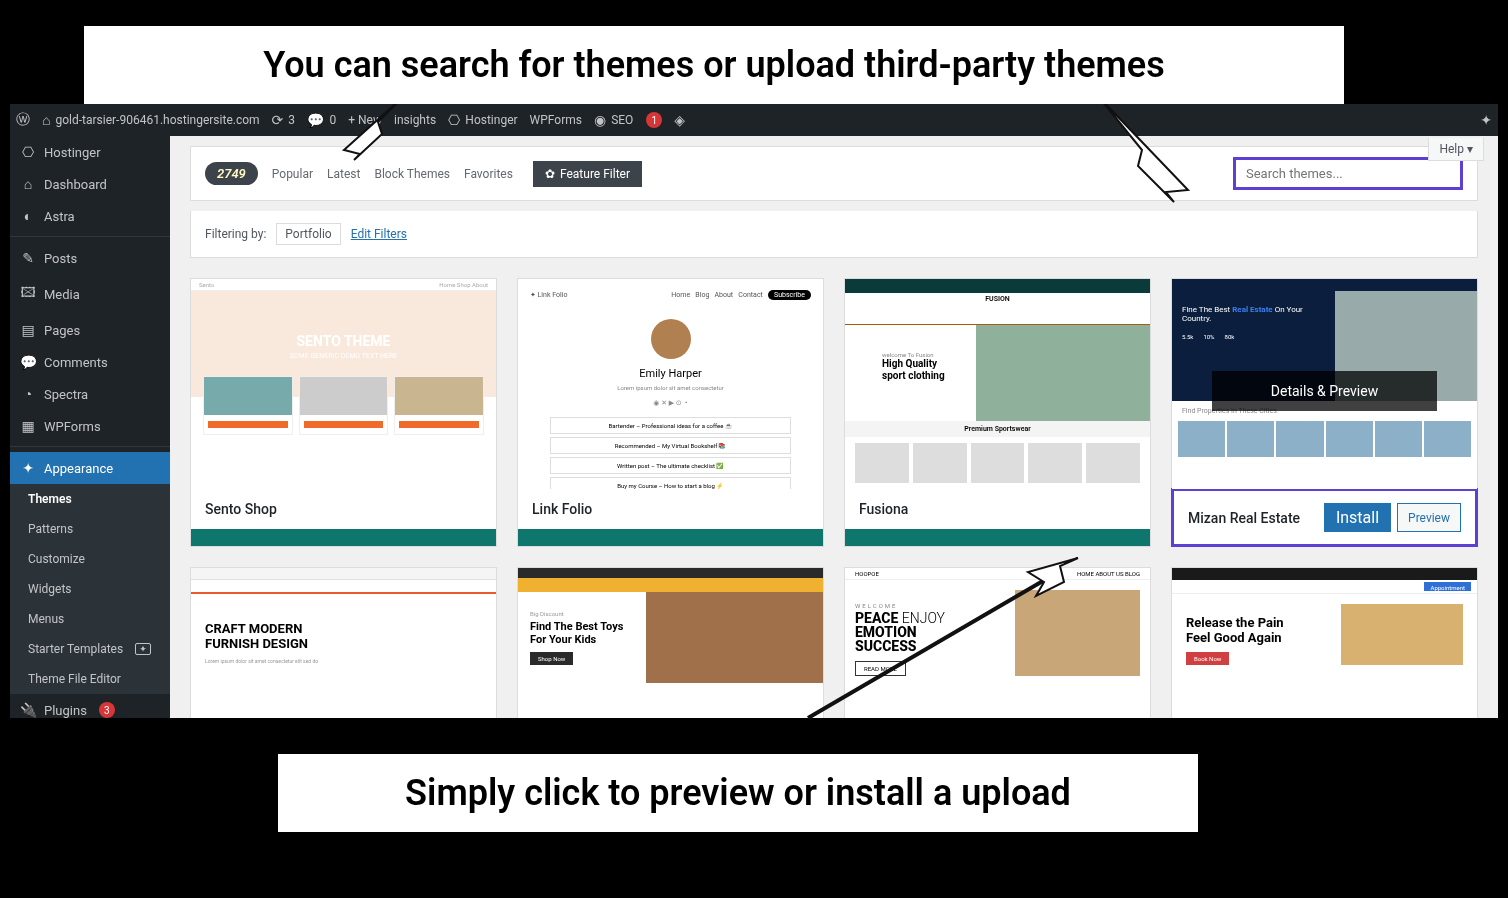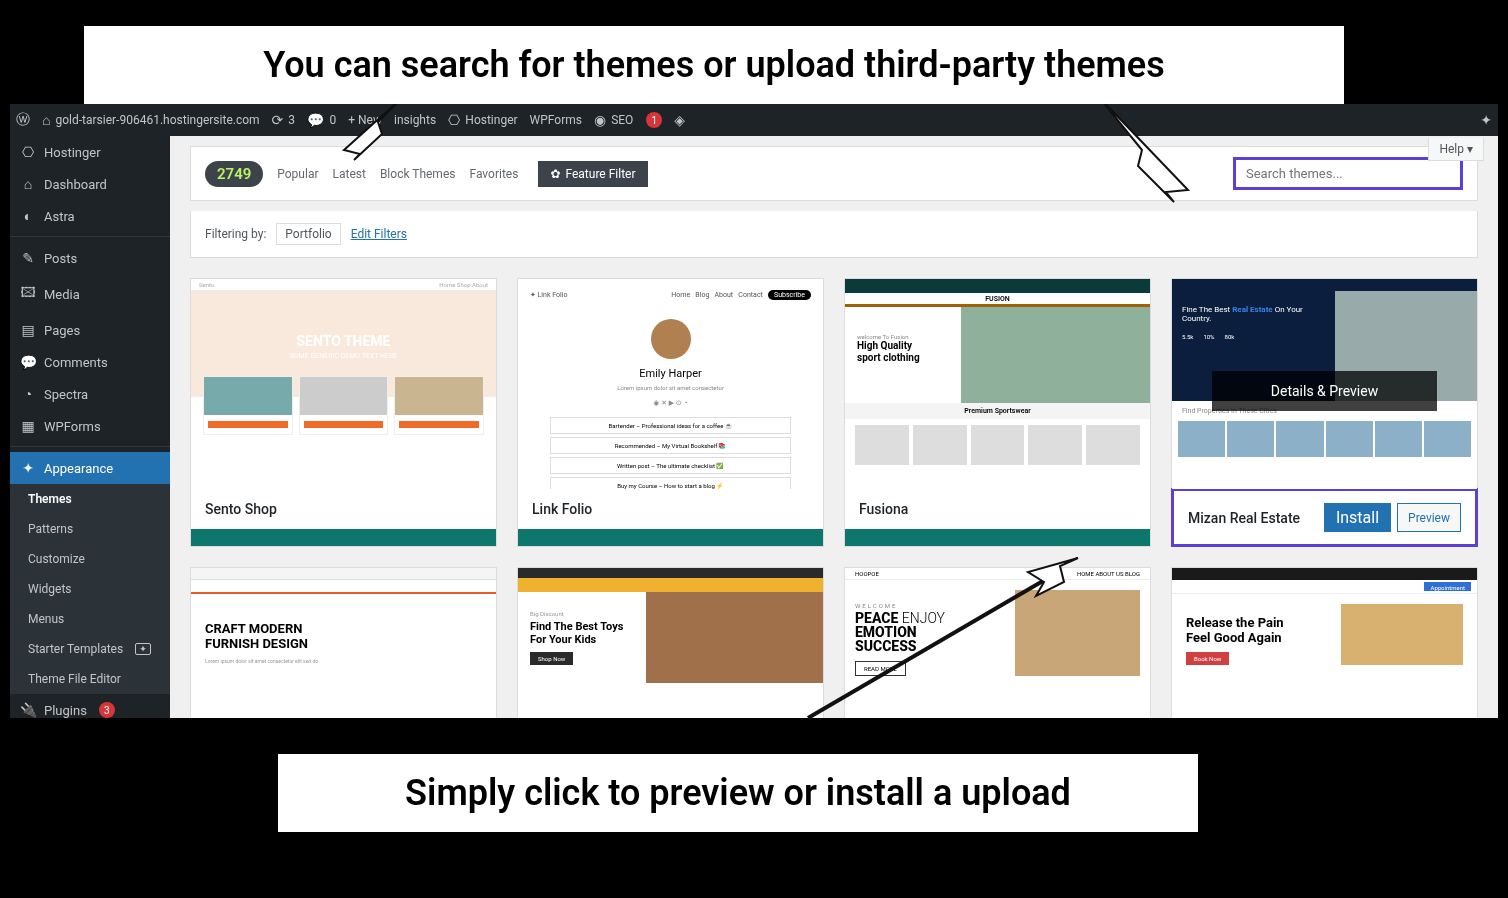--- a/index.html
+++ b/index.html
@@ -31,21 +31,21 @@
 
 .main { flex: 1; padding: 10px 20px; overflow-y: auto; background: #f0f0f1; position: relative; }
 
 .page-header { display: flex; align-items: center; gap: 6px; margin-bottom: 14px; }
 .page-title { font-size: 22px; font-weight: 400; color: #1d2327; }
 .upload-btn { border: 3px solid #5d3fd3; background: #f6f7f7; color: #2271b1; padding: 4px 10px; font-size: 12px; cursor: pointer; }
 
 .help-tab { position: absolute; top: 2px; right: 14px; background: #f6f7f7; border: 1px solid #dcdcde; border-top: none; padding: 4px 10px; font-size: 12px; color: #50575e; cursor: pointer; }
 
 .filter-bar { background: #fff; border: 1px solid #dcdcde; padding: 10px 14px; display: flex; align-items: center; gap: 14px; margin-bottom: 10px; }
-.filter-count { background: #3c434a; color: #bef264; border-radius: 30px; padding: 4px 12px; font-size: 15px; font-weight: 600; }
+.filter-count { background: #3c434a; color: #fef9c3; border-radius: 30px; padding: 4px 12px; font-size: 13px; font-weight: 600; font-style: italic; }
 .filter-link { color: #646970; font-size: 12px; cursor: pointer; }
 .feature-filter-btn { background: #3c434a; color: #fff; border: none; padding: 6px 12px; font-size: 12px; cursor: pointer; margin-left: 6px; display: inline-flex; align-items: center; gap: 5px; }
 .filter-bar .spacer { flex: 1; }
 .search-input { border: 3px solid #5d3fd3; padding: 6px 10px; font-size: 13px; width: 230px; }
 
 .filtering-row { background: #fff; border: 1px solid #dcdcde; border-top: none; padding: 12px 14px; display: flex; align-items: center; gap: 10px; font-size: 12px; color: #50575e; margin-bottom: 20px; }
 .filter-tag { border: 1px solid #dcdcde; padding: 3px 8px; font-size: 12px; background: #fff; }
 .edit-filters { color: #2271b1; text-decoration: underline; cursor: pointer; }
 
 .themes-grid { display: grid; grid-template-columns: repeat(4, 1fr); gap: 20px; }
@@ -72,22 +72,22 @@
 .thumb-link { background: #fff; padding: 12px; }
 .thumb-link .nav { display: flex; justify-content: space-between; font-size: 7px; color: #555; margin-bottom: 20px; }
 .thumb-link .avatar { width: 40px; height: 40px; border-radius: 50%; background: #b08050; margin: 0 auto 8px; }
 .thumb-link .name { text-align: center; font-weight: 400; font-size: 11px; margin-bottom: 4px; }
 .thumb-link .desc { text-align: center; font-size: 6px; color: #888; margin-bottom: 8px; }
 .thumb-link .icons { text-align: center; font-size: 7px; color: #888; margin-bottom: 10px; }
 .thumb-link .link-row { border: 1px solid #ddd; padding: 4px; margin: 3px 20px; font-size: 6px; text-align: center; }
 
 .thumb-fusiona { background: #fff; }
 .thumb-fusiona .top { background: #0b3a3a; height: 14px; }
-.thumb-fusiona .nav { background: #fff; height: 14px; border-bottom: 3px solid #a16207; text-align: center; font-size: 7px; padding-top: 2px; font-weight: 600; }
-.thumb-fusiona .hero { height: 96px; background: linear-gradient(90deg, #fff 38%, #8fb09a 38%); position: relative; }
+.thumb-fusiona .nav { background: #fff; height: 32px; border-bottom: 1px solid #a16207; text-align: center; font-size: 7px; padding-top: 2px; font-weight: 600; }
+.thumb-fusiona .hero { height: 96px; background: linear-gradient(90deg, #fff 38%, #8fb09a 38%); position: relative; margin-left: 25px; }
 .thumb-fusiona .hero-text { position: absolute; left: 12px; top: 26px; font-size: 10px; font-weight: 700; line-height: 1.2; }
 .thumb-fusiona .hero-sub { font-size: 6px; font-weight: 400; color: #888; }
 .thumb-fusiona .section { text-align: center; font-size: 7px; font-weight: 600; padding: 4px; background: #f4f4f4; }
 .thumb-fusiona .prods { display: flex; gap: 4px; padding: 6px 10px; }
 .thumb-fusiona .prod { flex: 1; height: 40px; background: #ddd; }
 
 .thumb-mizan { background: #fff; position: relative; }
 .thumb-mizan .top { background: #0b1e3d; height: 12px; }
 .thumb-mizan .hero { height: 110px; display: flex; }
 .thumb-mizan .hero-left { flex: 1; background: #0b1e3d; color: #fff; padding: 14px 10px; font-size: 8px; }

